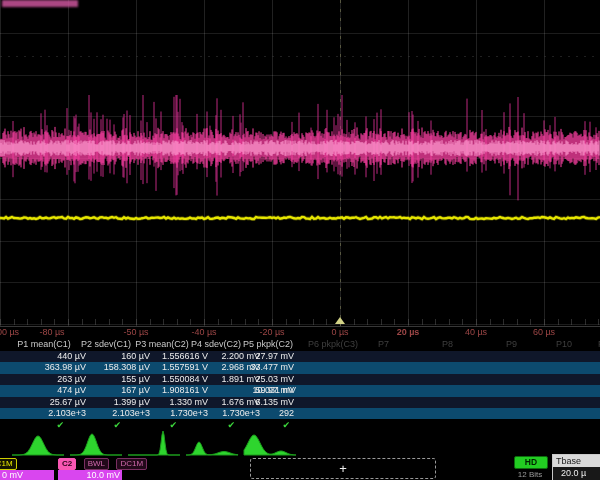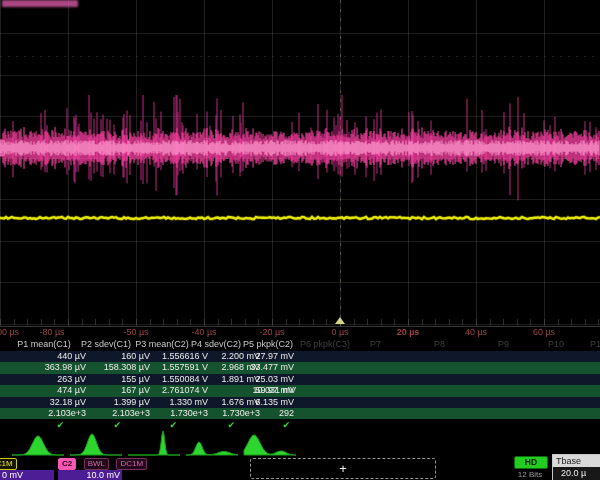--- a/index.html
+++ b/index.html
@@ -29,43 +29,43 @@
 
   
   #axis{position:absolute;left:0;top:327px;width:600px;height:12px;}
   .tlabel{position:absolute;top:0;transform:translateX(-50%);
     font-size:9px;line-height:11px;white-space:nowrap;}
 
   
   #mtable{position:absolute;left:0;top:338px;width:600px;height:92px;font-size:9px;}
   .trow{position:absolute;left:0;width:600px;height:11.4px;}
   .rowa{background:#0f172a;}
-  .rowb{background:#14532d;}
+  .rowb{background:#0c4a6e;}
   .hcell{position:absolute;top:0;transform:translateX(-50%);color:#c9c9c9;
     line-height:11px;white-space:nowrap;}
-  .dimcell{position:absolute;top:0;color:#3f3f3f;line-height:11px;white-space:nowrap;}
+  .dimcell{position:absolute;top:0;color:#3f3f3f;line-height:11px;white-space:nowrap;margin-left:8px;}
   .vcell{position:absolute;top:0;width:70px;text-align:right;color:#ececec;
     line-height:11.4px;white-space:nowrap;}
   .ccell{position:absolute;top:0;width:70px;text-align:right;
     font-size:9px;line-height:10px;}
 
   
   #hist{position:absolute;left:0;top:430px;}
 
   
   #descbar{position:absolute;left:0;top:456px;width:600px;height:24px;}
   .chip{display:inline-block;height:10px;line-height:10px;font-size:8px;
     padding:0 3px;border-radius:2px;vertical-align:top;white-space:nowrap;}
   .ychip{border:1px solid #cfcf00;color:#e8e800;background:#151500;margin-left:-14px;}
   .c2chip{background:#f857b3;color:#2c0019;font-weight:bold;border:1px solid #f857b3;}
   .dimchip{border:1px solid #7a2f62;color:#d069ac;background:#22091a;margin-left:3px;}
   .c1box{position:absolute;left:0;top:2px;width:55px;height:22px;overflow:hidden;}
   .c2box{position:absolute;left:58px;top:2px;width:190px;height:22px;}
   .vdiv{position:absolute;top:12px;height:11px;line-height:11px;font-size:9px;color:#fff;
-    background:#4c1d95;padding:0 2px;}
+    background:#d946ef;padding:0 2px;}
   .c1v{left:0;width:50px;text-align:left;}
   .c2v{left:0;width:60px;text-align:right;}
   .addbox{position:absolute;left:250px;top:2px;width:184px;height:19px;
     border:1px dashed #9a9a9a;border-radius:3px;color:#f0f0f0;
     text-align:center;font-size:13px;line-height:19px;}
   .hdchip{position:absolute;left:514px;top:0;width:32px;height:11px;background:#22cc22;
     border:1px solid #0d6b0d;border-radius:2px;color:#002200;font-weight:bold;
     font-size:8.5px;line-height:11px;text-align:center;}
   .bits{position:absolute;left:510px;top:14px;width:40px;color:#9a9a9a;
     font-size:8px;text-align:center;}
@@ -139,26 +139,26 @@
       <div class="trow rowa" style="top: 35.8px;">
         <span class="vcell" style="left: 16px;">263 µV</span>
         <span class="vcell" style="left: 80px;">155 µV</span>
         <span class="vcell" style="left: 138px;">1.550084 V</span>
         <span class="vcell" style="left: 190px;">1.891 mV</span>
         <span class="vcell" style="left: 224px;">25.03 mV</span>
       </div>
       <div class="trow rowb" style="top: 47.2px;">
         <span class="vcell" style="left: 16px;">474 µV</span>
         <span class="vcell" style="left: 80px;">167 µV</span>
-        <span class="vcell" style="left: 138px;">2.761074 V</span>
+        <span class="vcell" style="left: 138px;">1.908161 V</span>
         <span class="vcell" style="left: 190px; padding-left: 36px;">10.031 mV</span>
         <span class="vcell" style="left: 224px;">59.97 mV</span>
       </div>
       <div class="trow rowa" style="top: 58.6px;">
-        <span class="vcell" style="left: 16px;">32.18 µV</span>
+        <span class="vcell" style="left: 16px;">25.67 µV</span>
         <span class="vcell" style="left: 80px;">1.399 µV</span>
         <span class="vcell" style="left: 138px;">1.330 mV</span>
         <span class="vcell" style="left: 190px;">1.676 mV</span>
         <span class="vcell" style="left: 224px;">6.135 mV</span>
       </div>
       <div class="trow rowb" style="top: 70px;">
         <span class="vcell" style="left: 16px;">2.103e+3</span>
         <span class="vcell" style="left: 80px;">2.103e+3</span>
         <span class="vcell" style="left: 138px;">1.730e+3</span>
         <span class="vcell" style="left: 190px;">1.730e+3</span>

